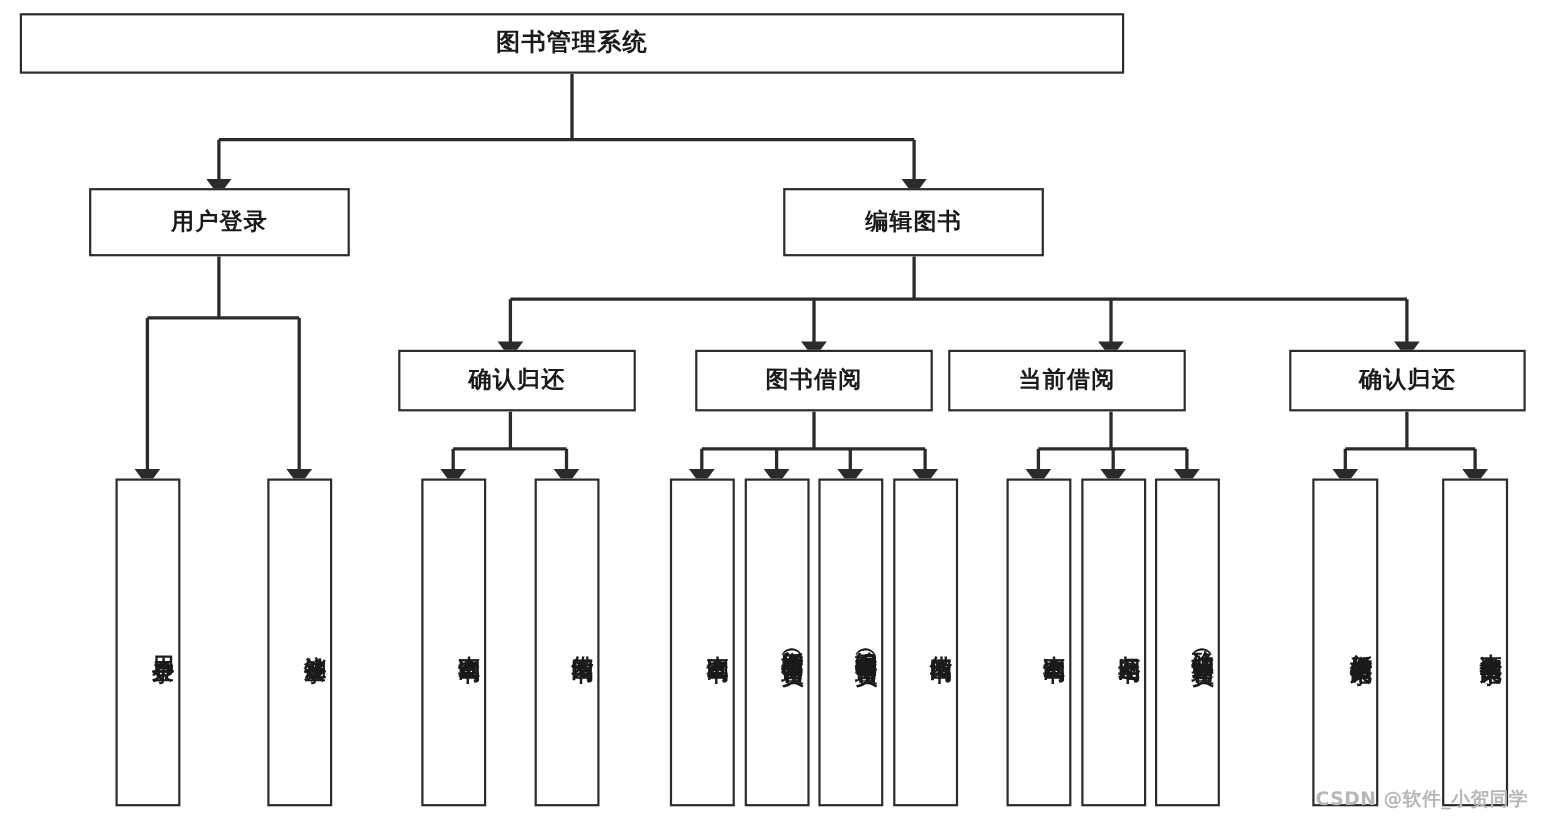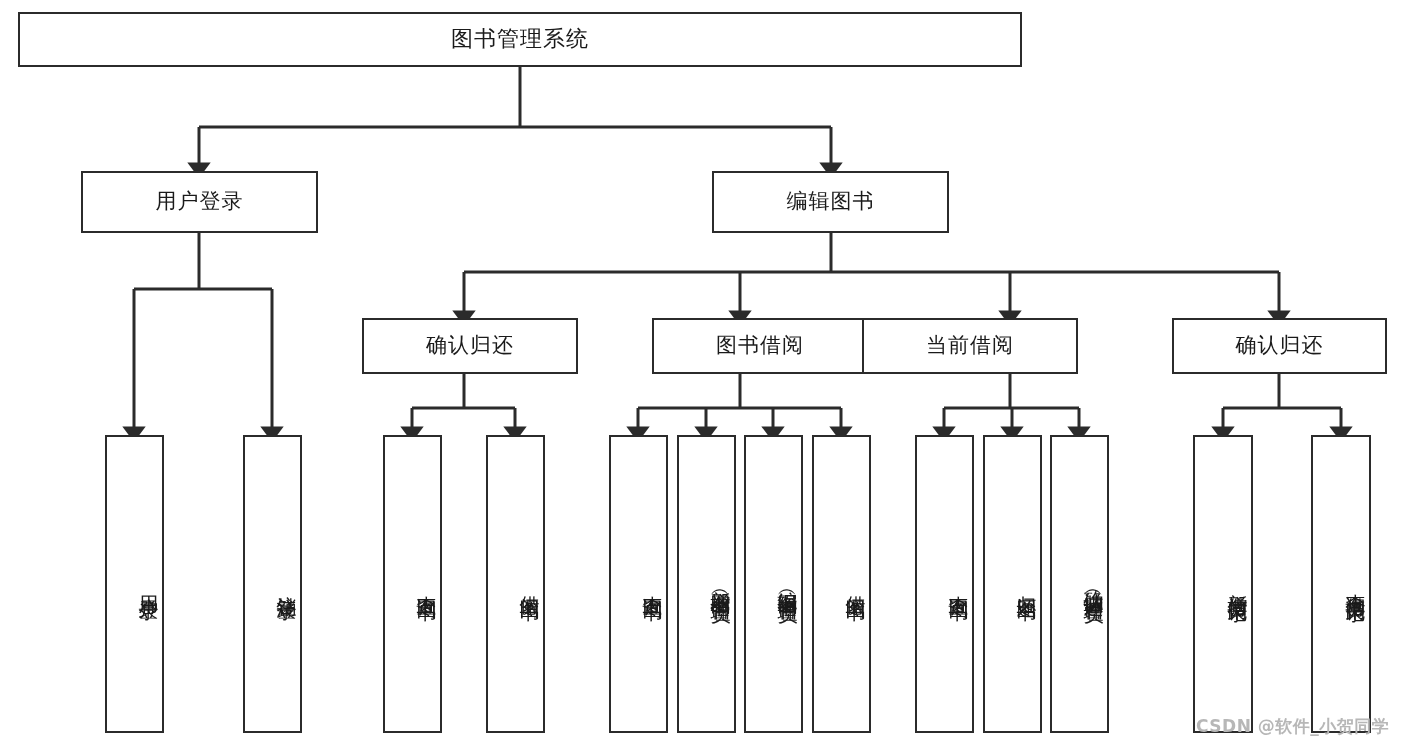--- a/index.html
+++ b/index.html
@@ -28,20 +28,21 @@
   }
   .node {
     position: absolute;
     box-sizing: border-box;
     border: 2px solid #2b2b2b;
     background: #ffffff;
     display: flex;
     align-items: center;
     justify-content: center;
     color: #1a1a1a;
+    font-weight: bold;
   }
   .node.h {
     
     font-size: 21px;
     line-height: 1.2;
     letter-spacing: 1px;
     padding: 2px 4px;
   }
   .node.v {
     
@@ -124,21 +125,21 @@
   </svg>
 
   <div class="node h root" style="left:18px; top:12px; width:1004px; height:55px;">图书管理系统</div>
 
   <div class="node h" style="left:81px; top:171px; width:237px; height:62px;">用户登录</div>
 
   <div class="node h" style="left:712px; top:171px; width:237px; height:62px;">编辑图书</div>
 
   <div class="node h" style="left:362px; top:318px; width:216px; height:56px;">确认归还</div>
 
-  <div class="node h" style="left:652px; top:318px; width:216px; height:56px;">图书借阅</div>
+  <div class="node h" style="left:632px; top:318px; width:216px; height:56px;">图书借阅</div>
 
   <div class="node h" style="left:862px; top:318px; width:216px; height:56px;">当前借阅</div>
 
   <div class="node h" style="left:1172px; top:318px; width:215px; height:56px;">确认归还</div>
 
   <div class="node v" style="left:105px; top:435px; width:59px; height:298px;">用户登录</div>
 
   <div class="node v" style="left:243px; top:435px; width:59px; height:298px;">注销登录</div>
 
   <div class="node v" style="left:383px; top:435px; width:59px; height:298px;">查询图书</div>

